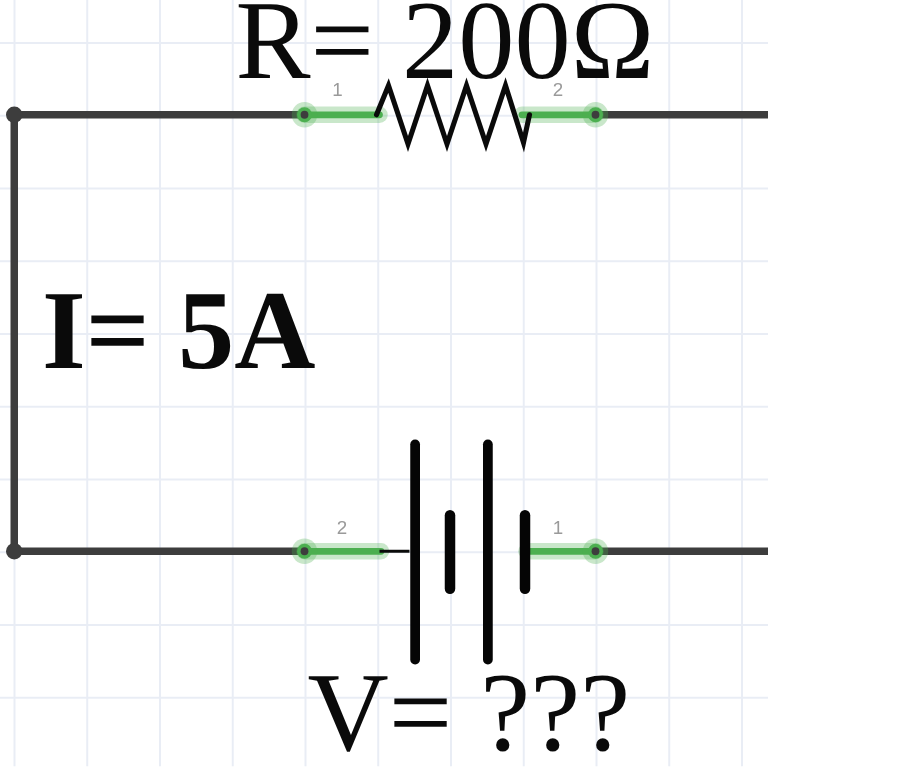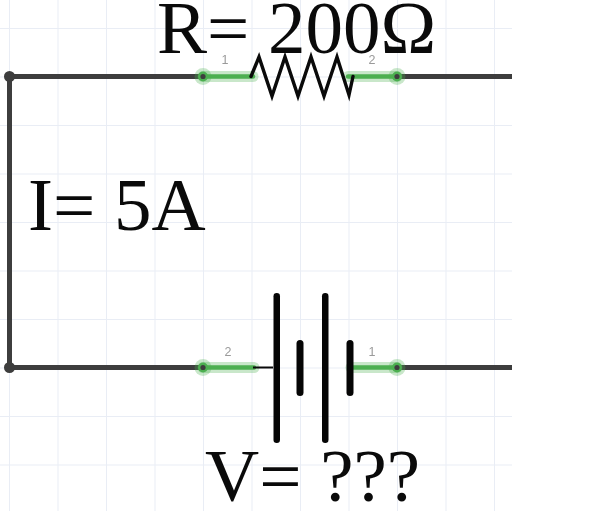--- a/index.html
+++ b/index.html
@@ -28,21 +28,21 @@
   .big-label {
     position: absolute;
     font-family: "Liberation Serif", "DejaVu Serif", serif;
     font-size: 75px;
     line-height: 1;
     color: #0a0a0a;
     white-space: pre;
     user-select: none;
   }
   .resistance-label { left: 157px; top: -10px; }
-  .current-label    { left: 28px;  top: 167px; }
+  .current-label    { left: 28px;  top: 183px; font-weight: bold; }
   .voltage-label    { left: 205px; top: 438px; }
   .terminal-number {
     position: absolute;
     font-size: 12.5px;
     line-height: 1;
     color: #9a9a9a;
     transform: translateX(-50%);
     user-select: none;
   }
   .t-r1 { left: 225px; top: 54px; }

